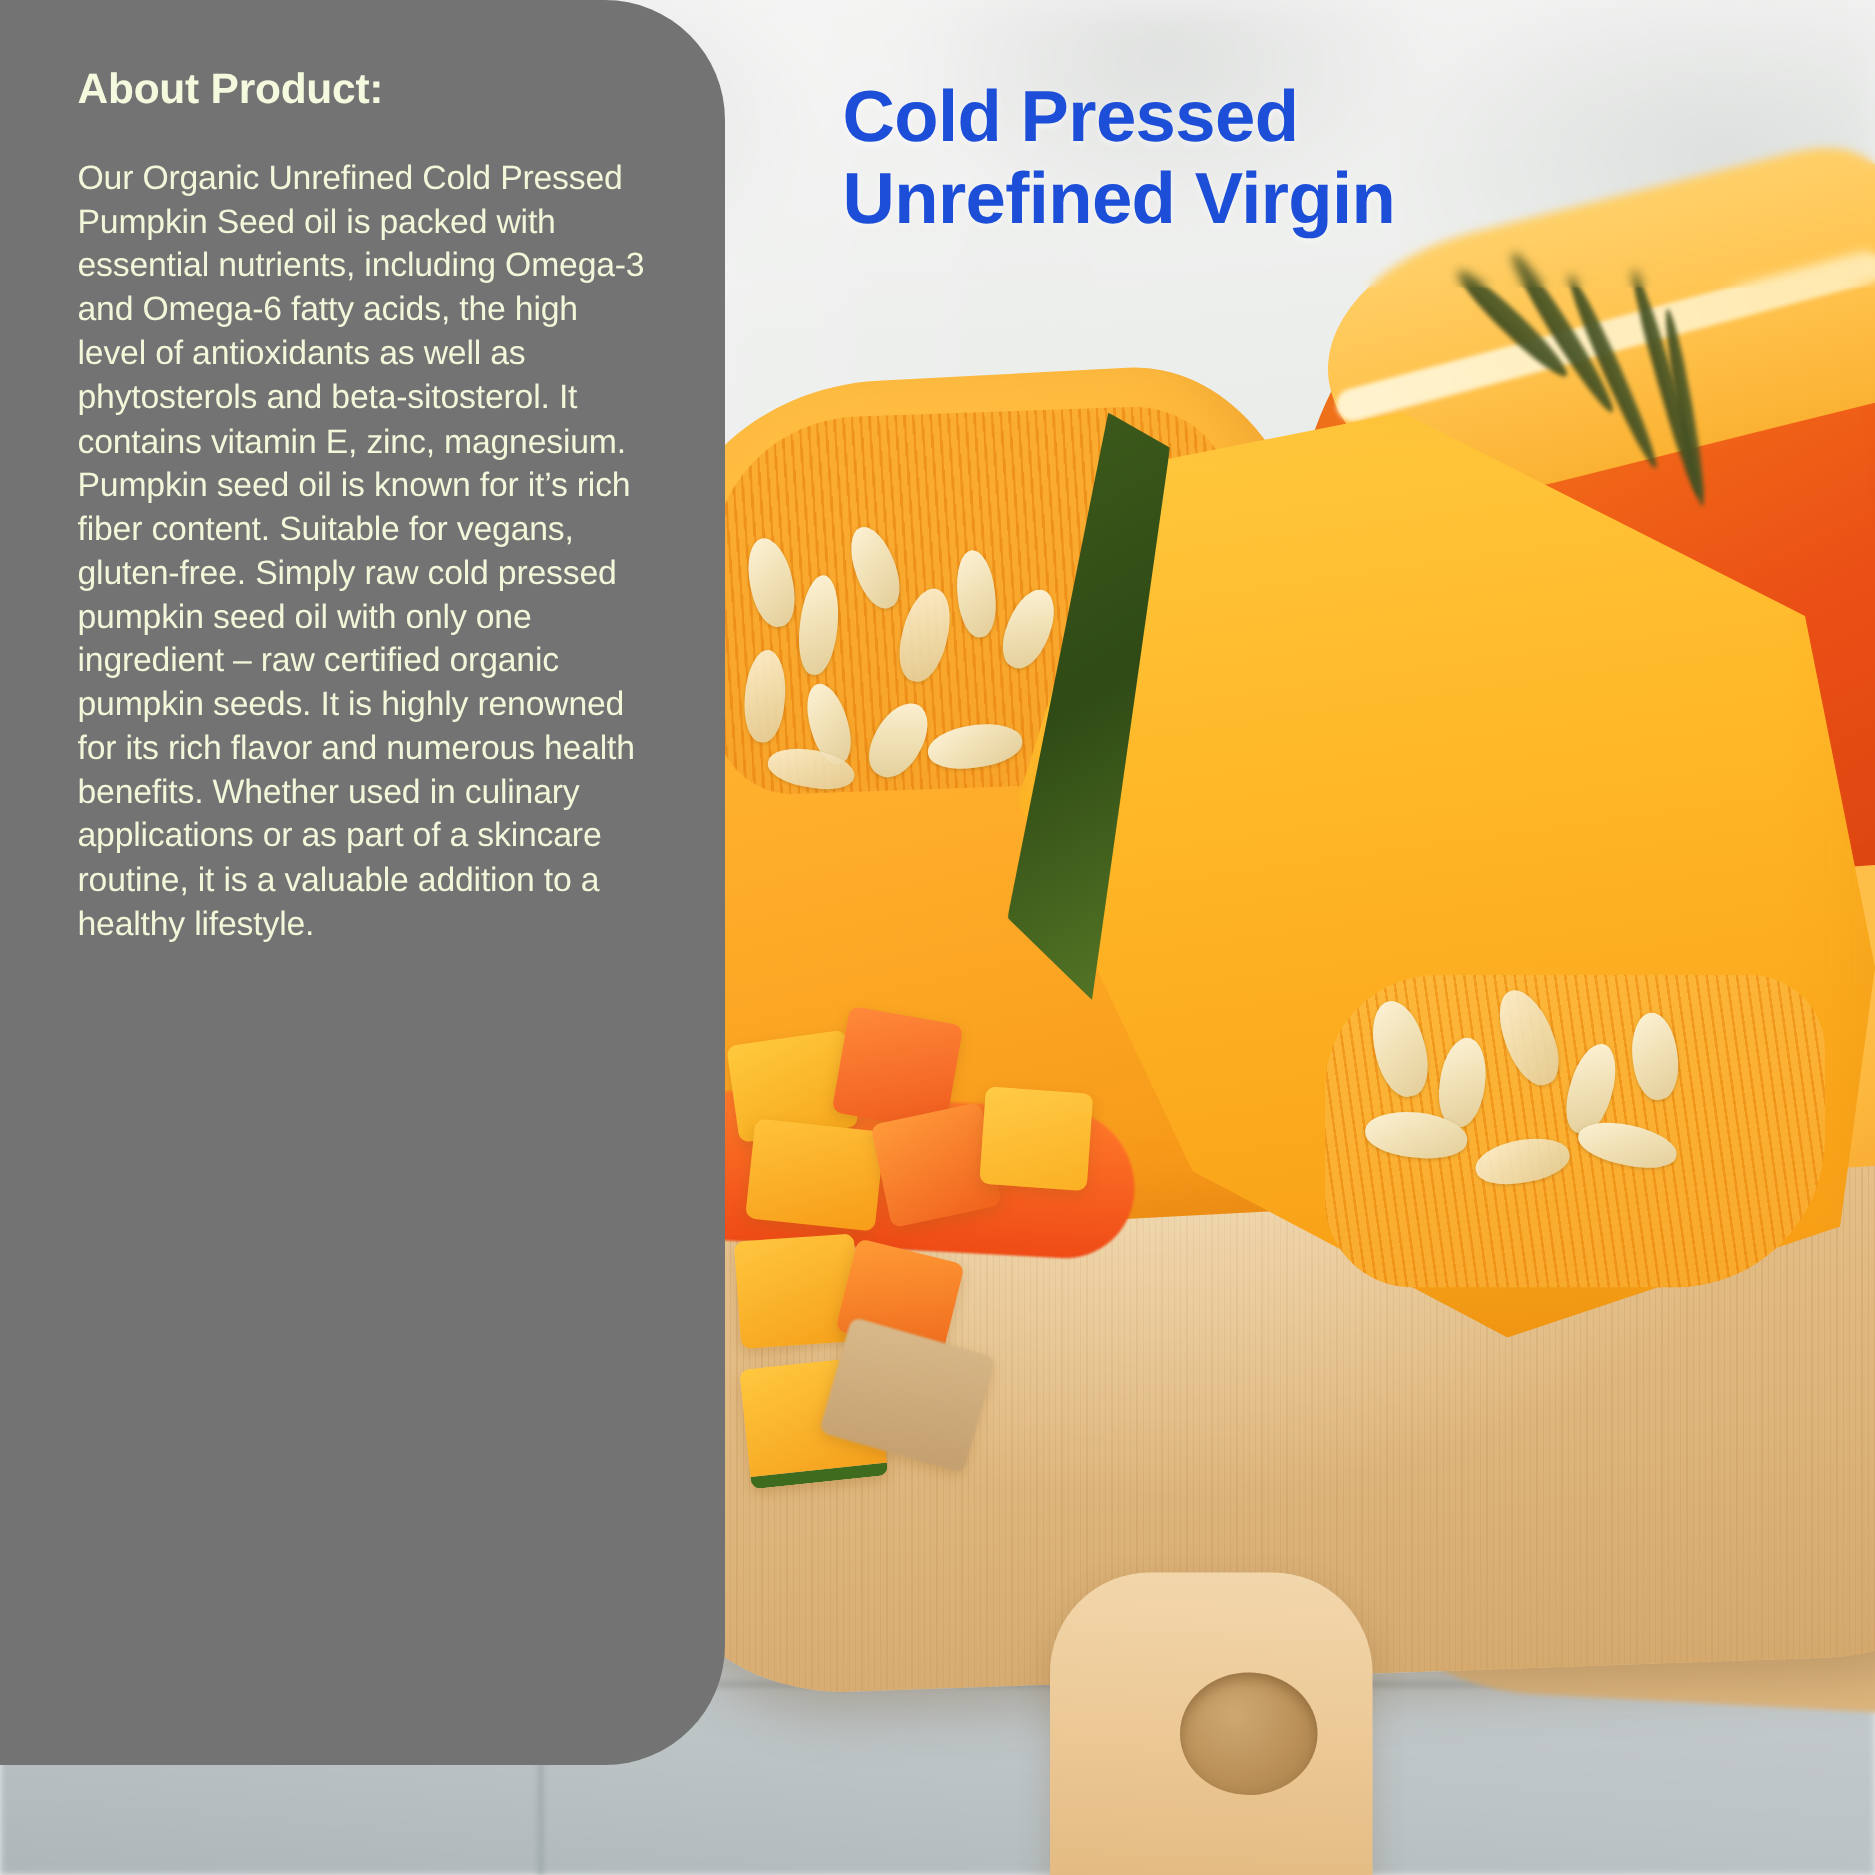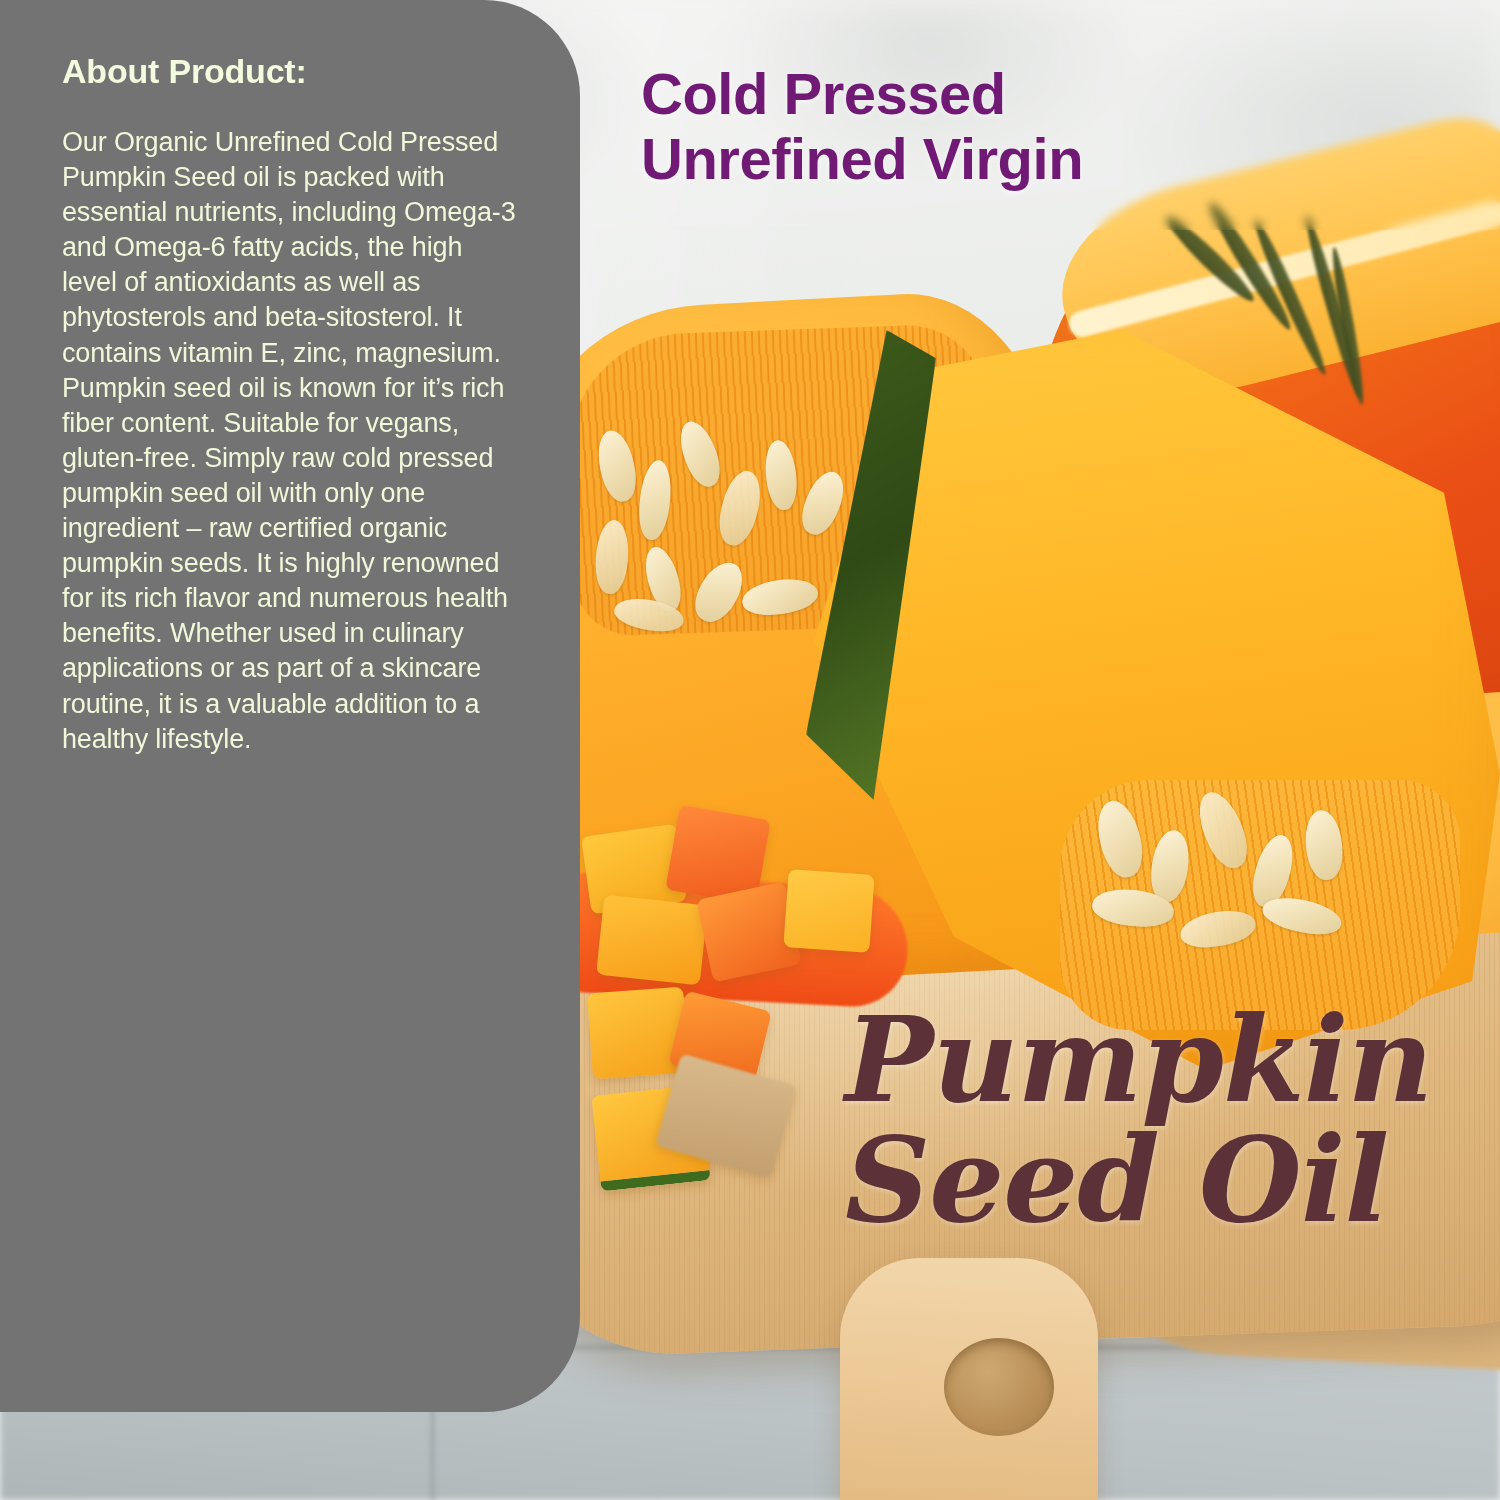--- a/index.html
+++ b/index.html
@@ -222,27 +222,27 @@
   
   .photo-blur-top {
     position: absolute; left: 0; top: 0; width: 1500px; height: 230px;
     backdrop-filter: blur(4px);
     pointer-events: none;
   }
 
   
   .headline {
     position: absolute;
-    left: 641px; top: 62px;
+    left: 674px; top: 62px;
     width: 760px;
     font-size: 58px;
     font-weight: 800;
     line-height: 1.12;
     letter-spacing: -0.5px;
-    color: #701a75;
+    color: #1d4ed8;
     text-shadow: 0 2px 6px rgba(255,255,255,.55);
     white-space: pre-line;
   }
 
   .script-title {
     position: absolute;
     left: 845px; top: 1000px;
     width: 640px;
     font-family: "DejaVu Serif", serif;
     font-style: italic;
@@ -347,21 +347,19 @@
     <div class="cube" style="left:676px; top:1000px; width:88px; height:76px; background:linear-gradient(160deg,#ff9b36,#ef6a1d); transform:rotate(14deg);"></div>
     <div class="cube" style="left:596px; top:1090px; width:110px; height:96px; background:linear-gradient(160deg,#ffc83f,#f5a01b); transform:rotate(-6deg); border-bottom:10px solid #3f6b1e;"></div>
     <div class="cube" style="left:666px; top:1068px; width:120px; height:96px; background:linear-gradient(170deg,#d9b98a,#c49f6f); transform:rotate(16deg); filter:blur(1px);"></div>
 
     <div class="photo-blur-top"></div>
   </div>
 
   <div class="headline">Cold Pressed
 Unrefined Virgin</div>
 
-  <div class="script-title">Pumpkin
-Seed Oil</div>
 
   <div class="panel">
     <div class="panel-heading">About Product:</div>
     <div class="panel-body">Our Organic Unrefined Cold Pressed Pumpkin Seed oil is packed with essential nutrients, including Omega-3 and Omega-6 fatty acids, the high level of antioxidants as well as phytosterols and beta-sitosterol. It contains vitamin E, zinc, magnesium. Pumpkin seed oil is known for it’s rich fiber content. Suitable for vegans, gluten-free. Simply raw cold pressed pumpkin seed oil with only one ingredient – raw certified organic pumpkin seeds. It is highly renowned for its rich flavor and numerous health benefits. Whether used in culinary applications or as part of a skincare routine, it is a valuable addition to a healthy lifestyle.</div>
   </div>
 
 </div>
 
 </body></html>

